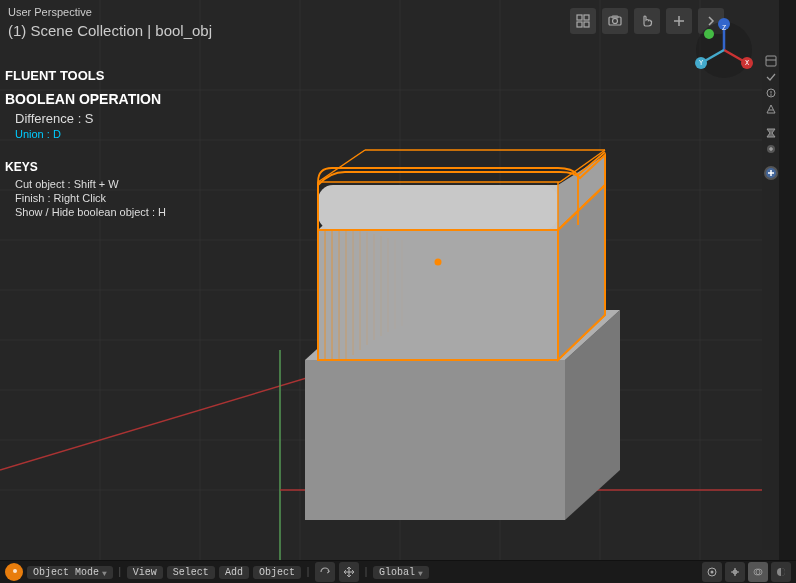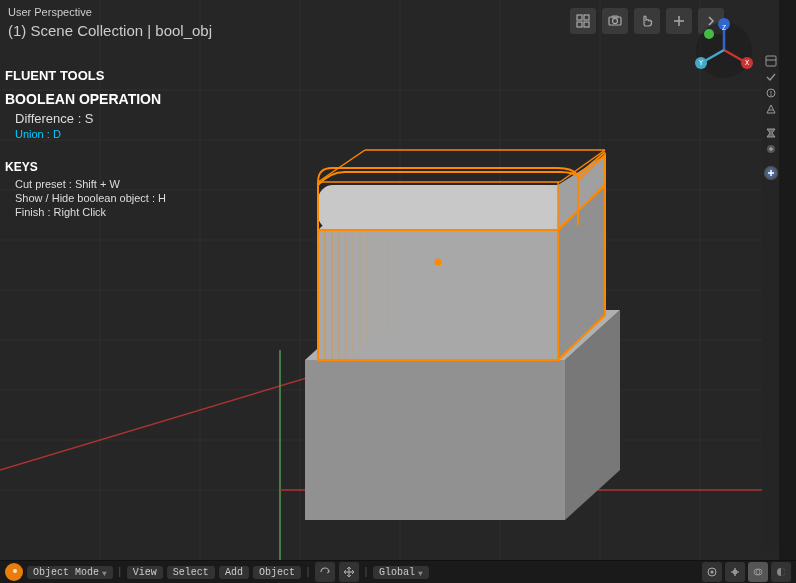--- a/index.html
+++ b/index.html
@@ -381,23 +381,23 @@
       <circle cx="20" cy="24" r="5" fill="#44bb44"></circle>
     </svg>
   </div>
 
   <div id="overlay-panel">
     <div id="fluent-title">FLUENT TOOLS</div>
     <div id="boolean-section-title">BOOLEAN OPERATION</div>
     <div class="bool-op">Difference : S</div>
     <div class="bool-op-active">Union : D</div>
     <div id="keys-section-title">KEYS</div>
-    <div class="key-item">Cut preset : Shift + W</div>
+    <div class="key-item">Cut object : Shift + W</div>
+    <div class="key-item">Finish : Right Click</div>
     <div class="key-item">Show / Hide boolean object : H</div>
-    <div class="key-item">Finish : Right Click</div>
   </div>
 
   <div id="right-panel">
     <div class="right-icon">
       <svg width="12" height="12" viewBox="0 0 12 12">
         <rect x="1" y="1" width="10" height="10" rx="1" stroke="#999" stroke-width="1" fill="none"></rect>
         <line x1="1" y1="5" x2="11" y2="5" stroke="#999" stroke-width="1"></line>
       </svg>
     </div>
     <div class="right-icon">

